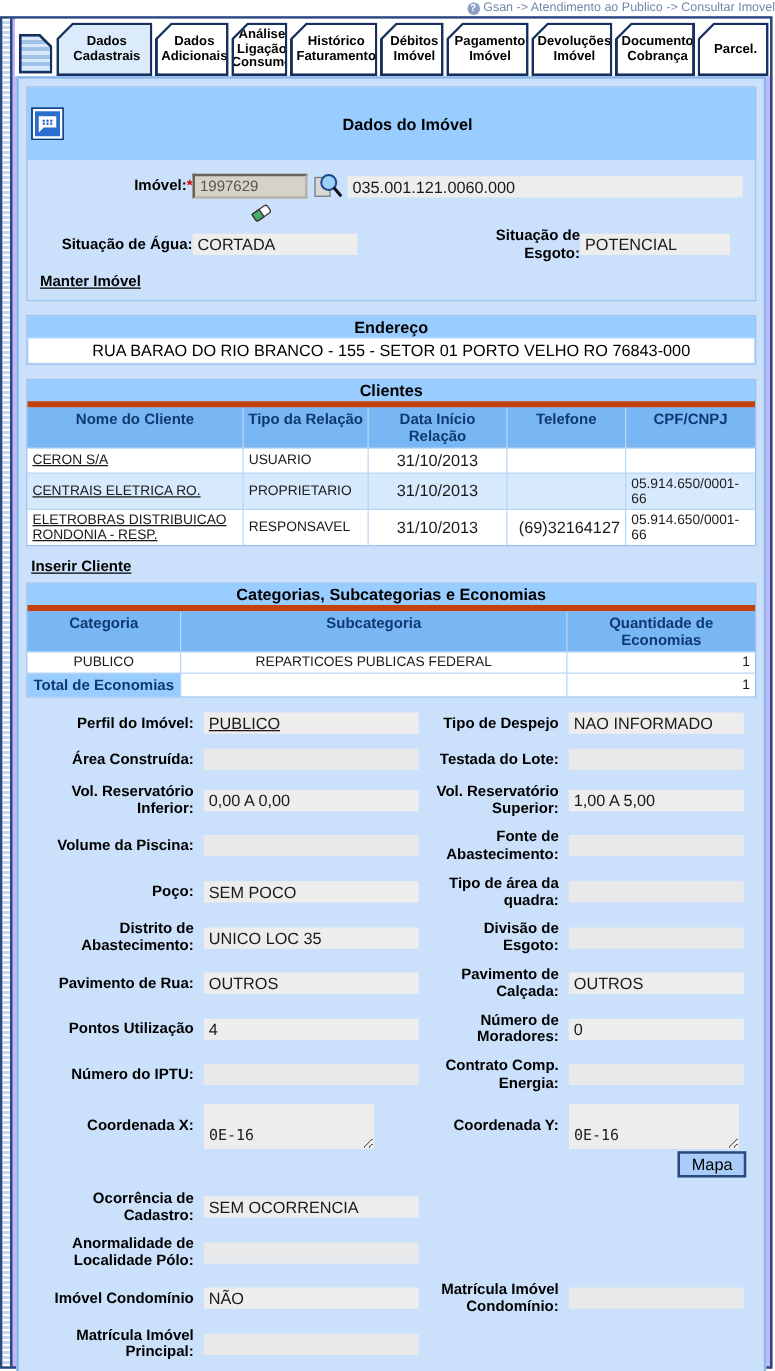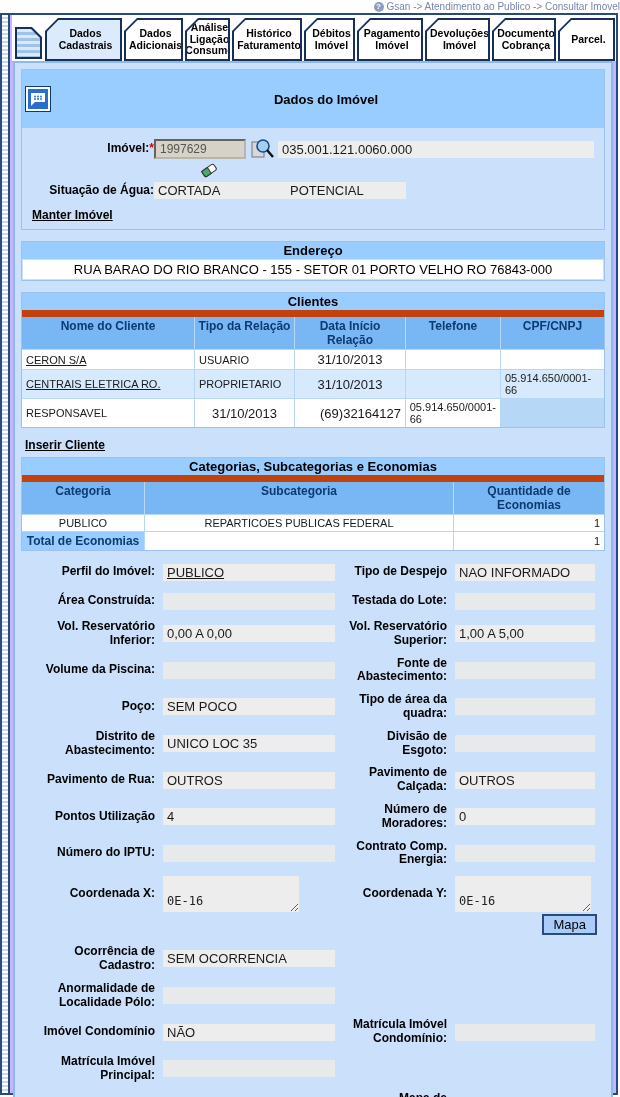--- a/index.html
+++ b/index.html
@@ -53,21 +53,21 @@
   .row-imovel { display:flex; align-items:center; padding:10px 10px 0 10px; }
   .imovel-input { width:92px; height:20px; background:#d6d2c8; border:2px inset #b9b5ac;
     color:#555; font-size:12px; font-family:"Liberation Sans",sans-serif; padding:1px 4px; }
   .eraser-row { padding:2px 0 4px 178px; height:22px; }
   .sit-row { display:flex; align-items:center; padding:0 10px 2px 10px; }
   .link { font-weight:bold; font-size:12px; color:#000; text-decoration:underline; cursor:pointer; }
   .manter { padding:4px 0 6px 10px; }
 
   .addr-bar { background:#fff; text-align:center; font-size:13px; color:#000; padding:2px 1px; margin:1px; }
 
-  .grid-tbl { display:grid; background:#b7d7f6; gap:1px; border-top:7px solid #c2410c; }
+  .grid-tbl { display:grid; background:#b7d7f6; gap:1px; border-top:5px solid #c2410c; }
   .cl-grid { grid-template-columns:172px 99px 110px 94px 1fr; }
   .cat-grid { grid-template-columns:122px 1fr 150px; }
   .th { background:#79b6f4; color:#0d3a70; font-weight:bold; font-size:12px;
     text-align:center; padding:2px 1px; }
   .td { background:#fff; font-size:11px; color:#1a1a1a; padding:2px 4px; display:flex; align-items:center; }
   .td.center { justify-content:center; }
   .td.right { justify-content:flex-end; }
   .td.big { font-size:13px; }
   .td a { color:#1a1a1a; text-decoration:underline; }
   .insert-row { padding:4px 0 2px 4px; }
@@ -177,20 +177,22 @@
                 <g transform="rotate(-35 9 8)">
                   <rect x="2" y="5" width="14" height="7" rx="2" fill="#fff" stroke="#333"></rect>
                   <path d="M2 5h7v7H4a2 2 0 0 1-2-2z" fill="#4aa96c" stroke="#333"></path>
                 </g>
               </svg>
           </span>
         </div>
         <div class="sit-row">
           <label class="flabel" style="width:122px">Situação de Água:</label>
           <div class="field" style="width:132px">CORTADA</div>
+          <label class="flabel" style="width:112px; margin-left:66px; white-space:pre-line">Situação de
+Esgoto:</label>
           <div class="field" style="width:120px">POTENCIAL</div>
         </div>
         <div class="manter"><a class="link">Manter Imóvel</a></div>
       </div>
 
       <div class="panel">
         <div class="bar-title">Endereço</div>
         <div class="addr-bar">RUA BARAO DO RIO BRANCO - 155 - SETOR 01 PORTO VELHO RO 76843-000</div>
       </div>
 
@@ -212,20 +214,23 @@
           <div class="td right"></div>
 
           <div class="td row-alt" style="background:#d7e9fc">
               <a>CENTRAIS ELETRICA RO.</a>
             </div>
           <div class="td" style="background:#d7e9fc">PROPRIETARIO</div>
           <div class="td center big" style="background:#d7e9fc">31/10/2013</div>
           <div class="td right big" style="background:#d7e9fc"></div>
           <div class="td right" style="background:#d7e9fc">05.914.650/0001-66</div>
 
+          <div class="td" style="white-space:normal">
+              <a>ELETROBRAS DISTRIBUICAO RONDONIA - RESP.</a>
+            </div>
           <div class="td">RESPONSAVEL</div>
           <div class="td center big">31/10/2013</div>
           <div class="td right big">(69)32164127</div>
           <div class="td right">05.914.650/0001-66</div>
         </div>
       </div>
       <div class="insert-row" style="margin-top:-8px; padding-bottom:4px;">
         <a class="link">Inserir Cliente</a>
       </div>
 

